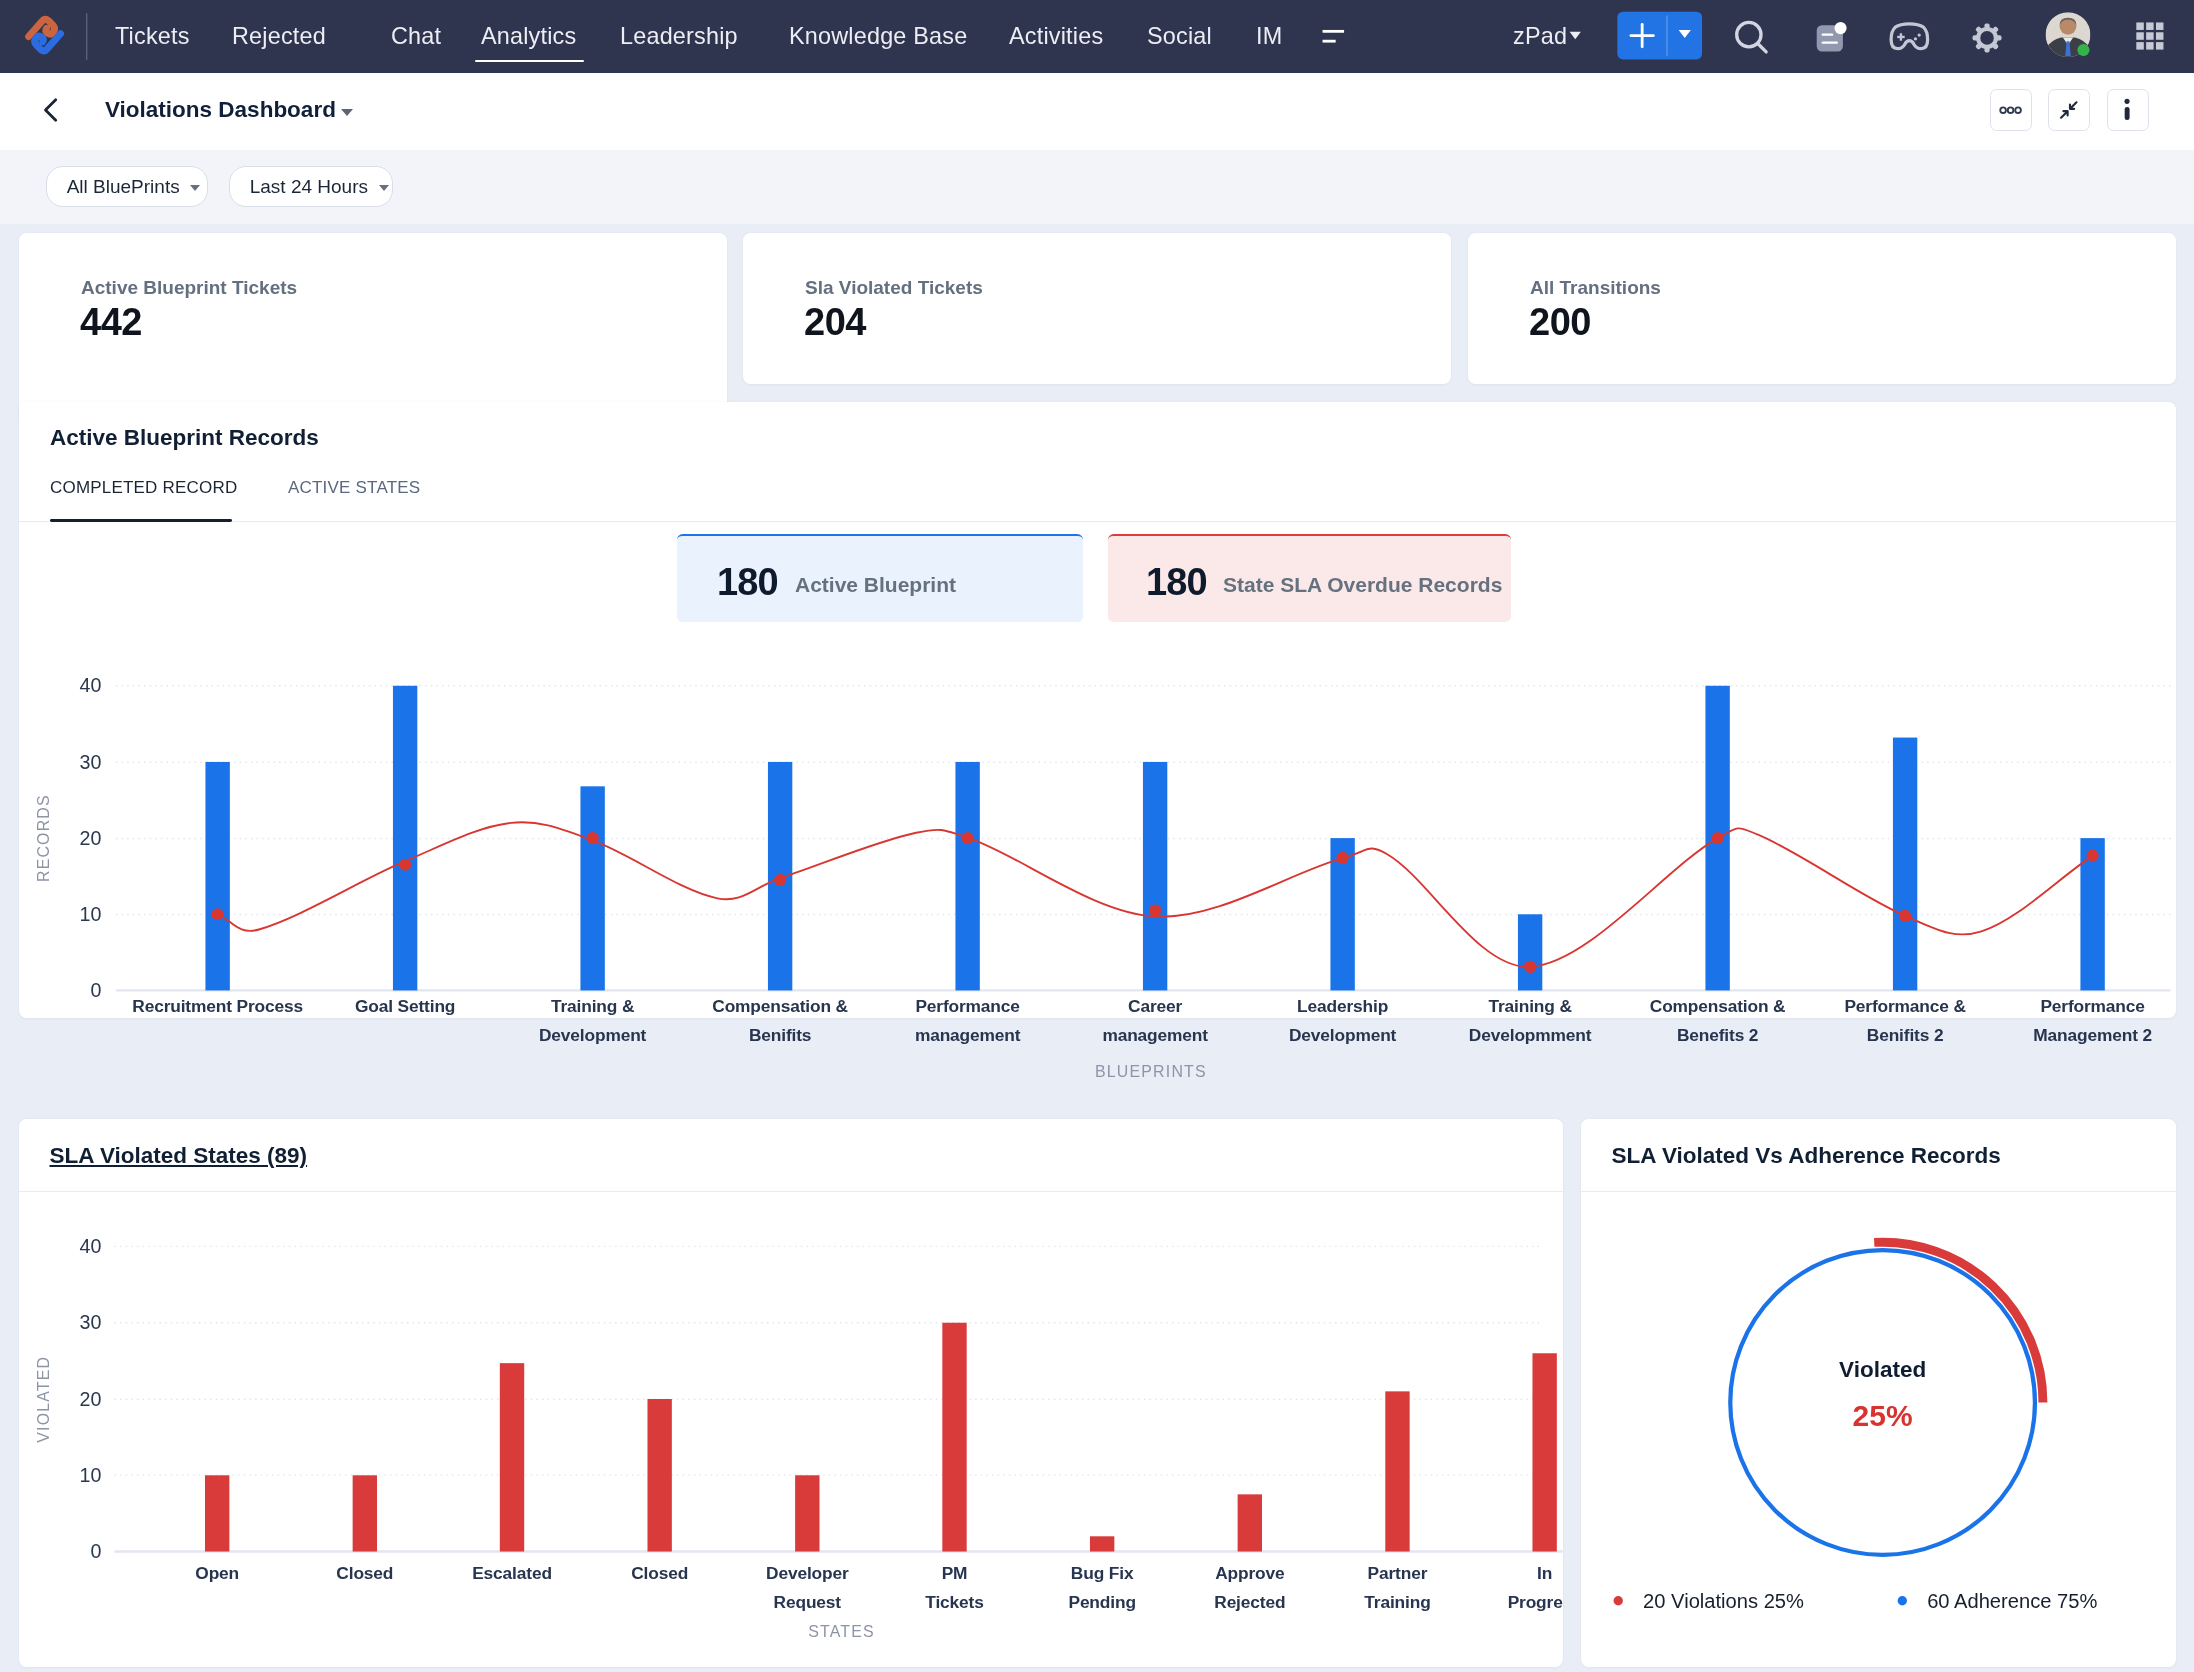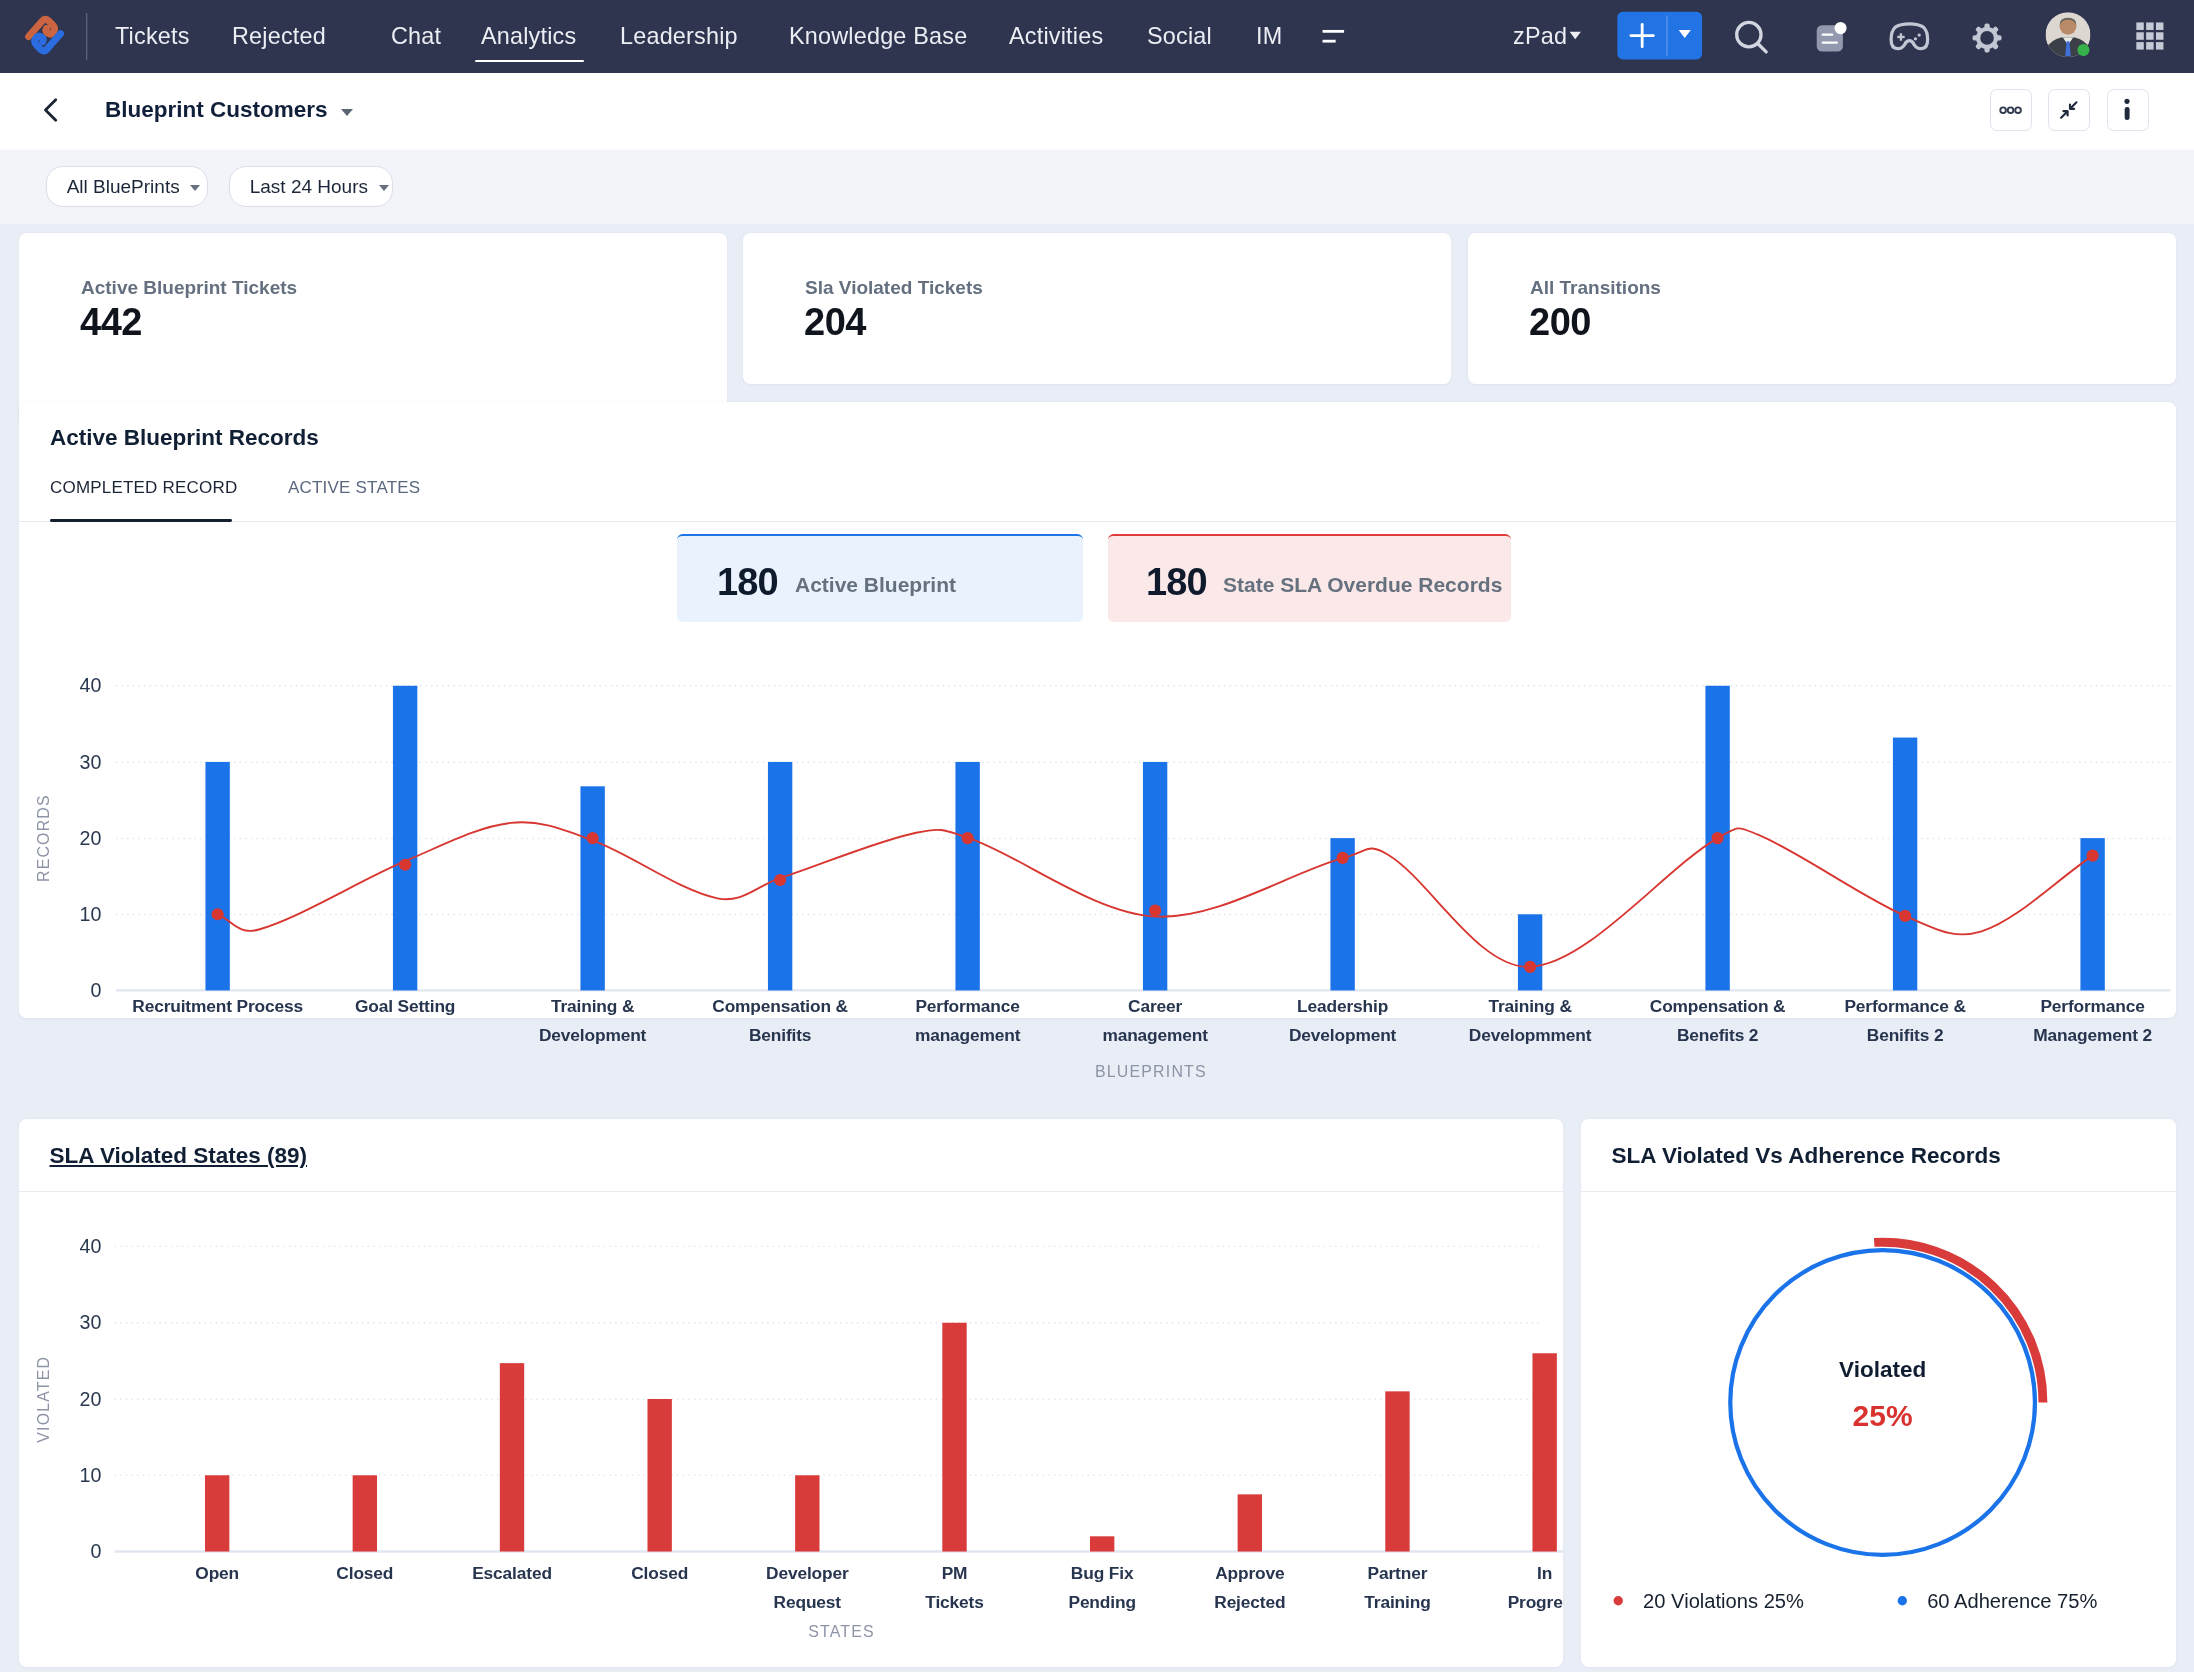--- a/index.html
+++ b/index.html
@@ -100,21 +100,21 @@
 <rect x="4603" y="69" width="16" height="16"></rect>
 <rect x="4561" y="90" width="16" height="16"></rect>
 <rect x="4582" y="90" width="16" height="16"></rect>
 <rect x="4603" y="90" width="16" height="16"></rect>
 </g>
   </svg>
 
 <svg class="abs" style="left:38px;top:96px;" width="28" height="28" viewBox="0 0 60 60">
  <path d="M38,8 L16,30 L38,52" fill="none" stroke="#1b2433" stroke-width="6" stroke-linecap="round" stroke-linejoin="round"></path>
 </svg>
-<div class="abs" style="left:105px;top:97px;font-size:22.5px;font-weight:bold;color:#10203a;">Blueprint Customers</div>
+<div class="abs" style="left:105px;top:97px;font-size:22.5px;font-weight:bold;color:#10203a;">Violations Dashboard</div>
 <div class="abs" style="left:341px;top:109px;width:0;height:0;border-left:6.1px solid transparent;border-right:6.1px solid transparent;border-top:7.5px solid #5c6574;"></div>
 <div class="hbtn" style="left:1990px;"></div>
 <div class="hbtn" style="left:2048px;"></div>
 <div class="hbtn" style="left:2107px;"></div>
 <svg class="abs" style="left:1990px;top:89px;" width="159" height="42" viewBox="0 0 340 89">
  <g fill="none" stroke="#2f3a4e" stroke-width="4">
   <circle cx="28" cy="45" r="6"></circle>
       <circle cx="44" cy="45" r="6"></circle>
       <circle cx="60" cy="45" r="6"></circle>
  </g>

